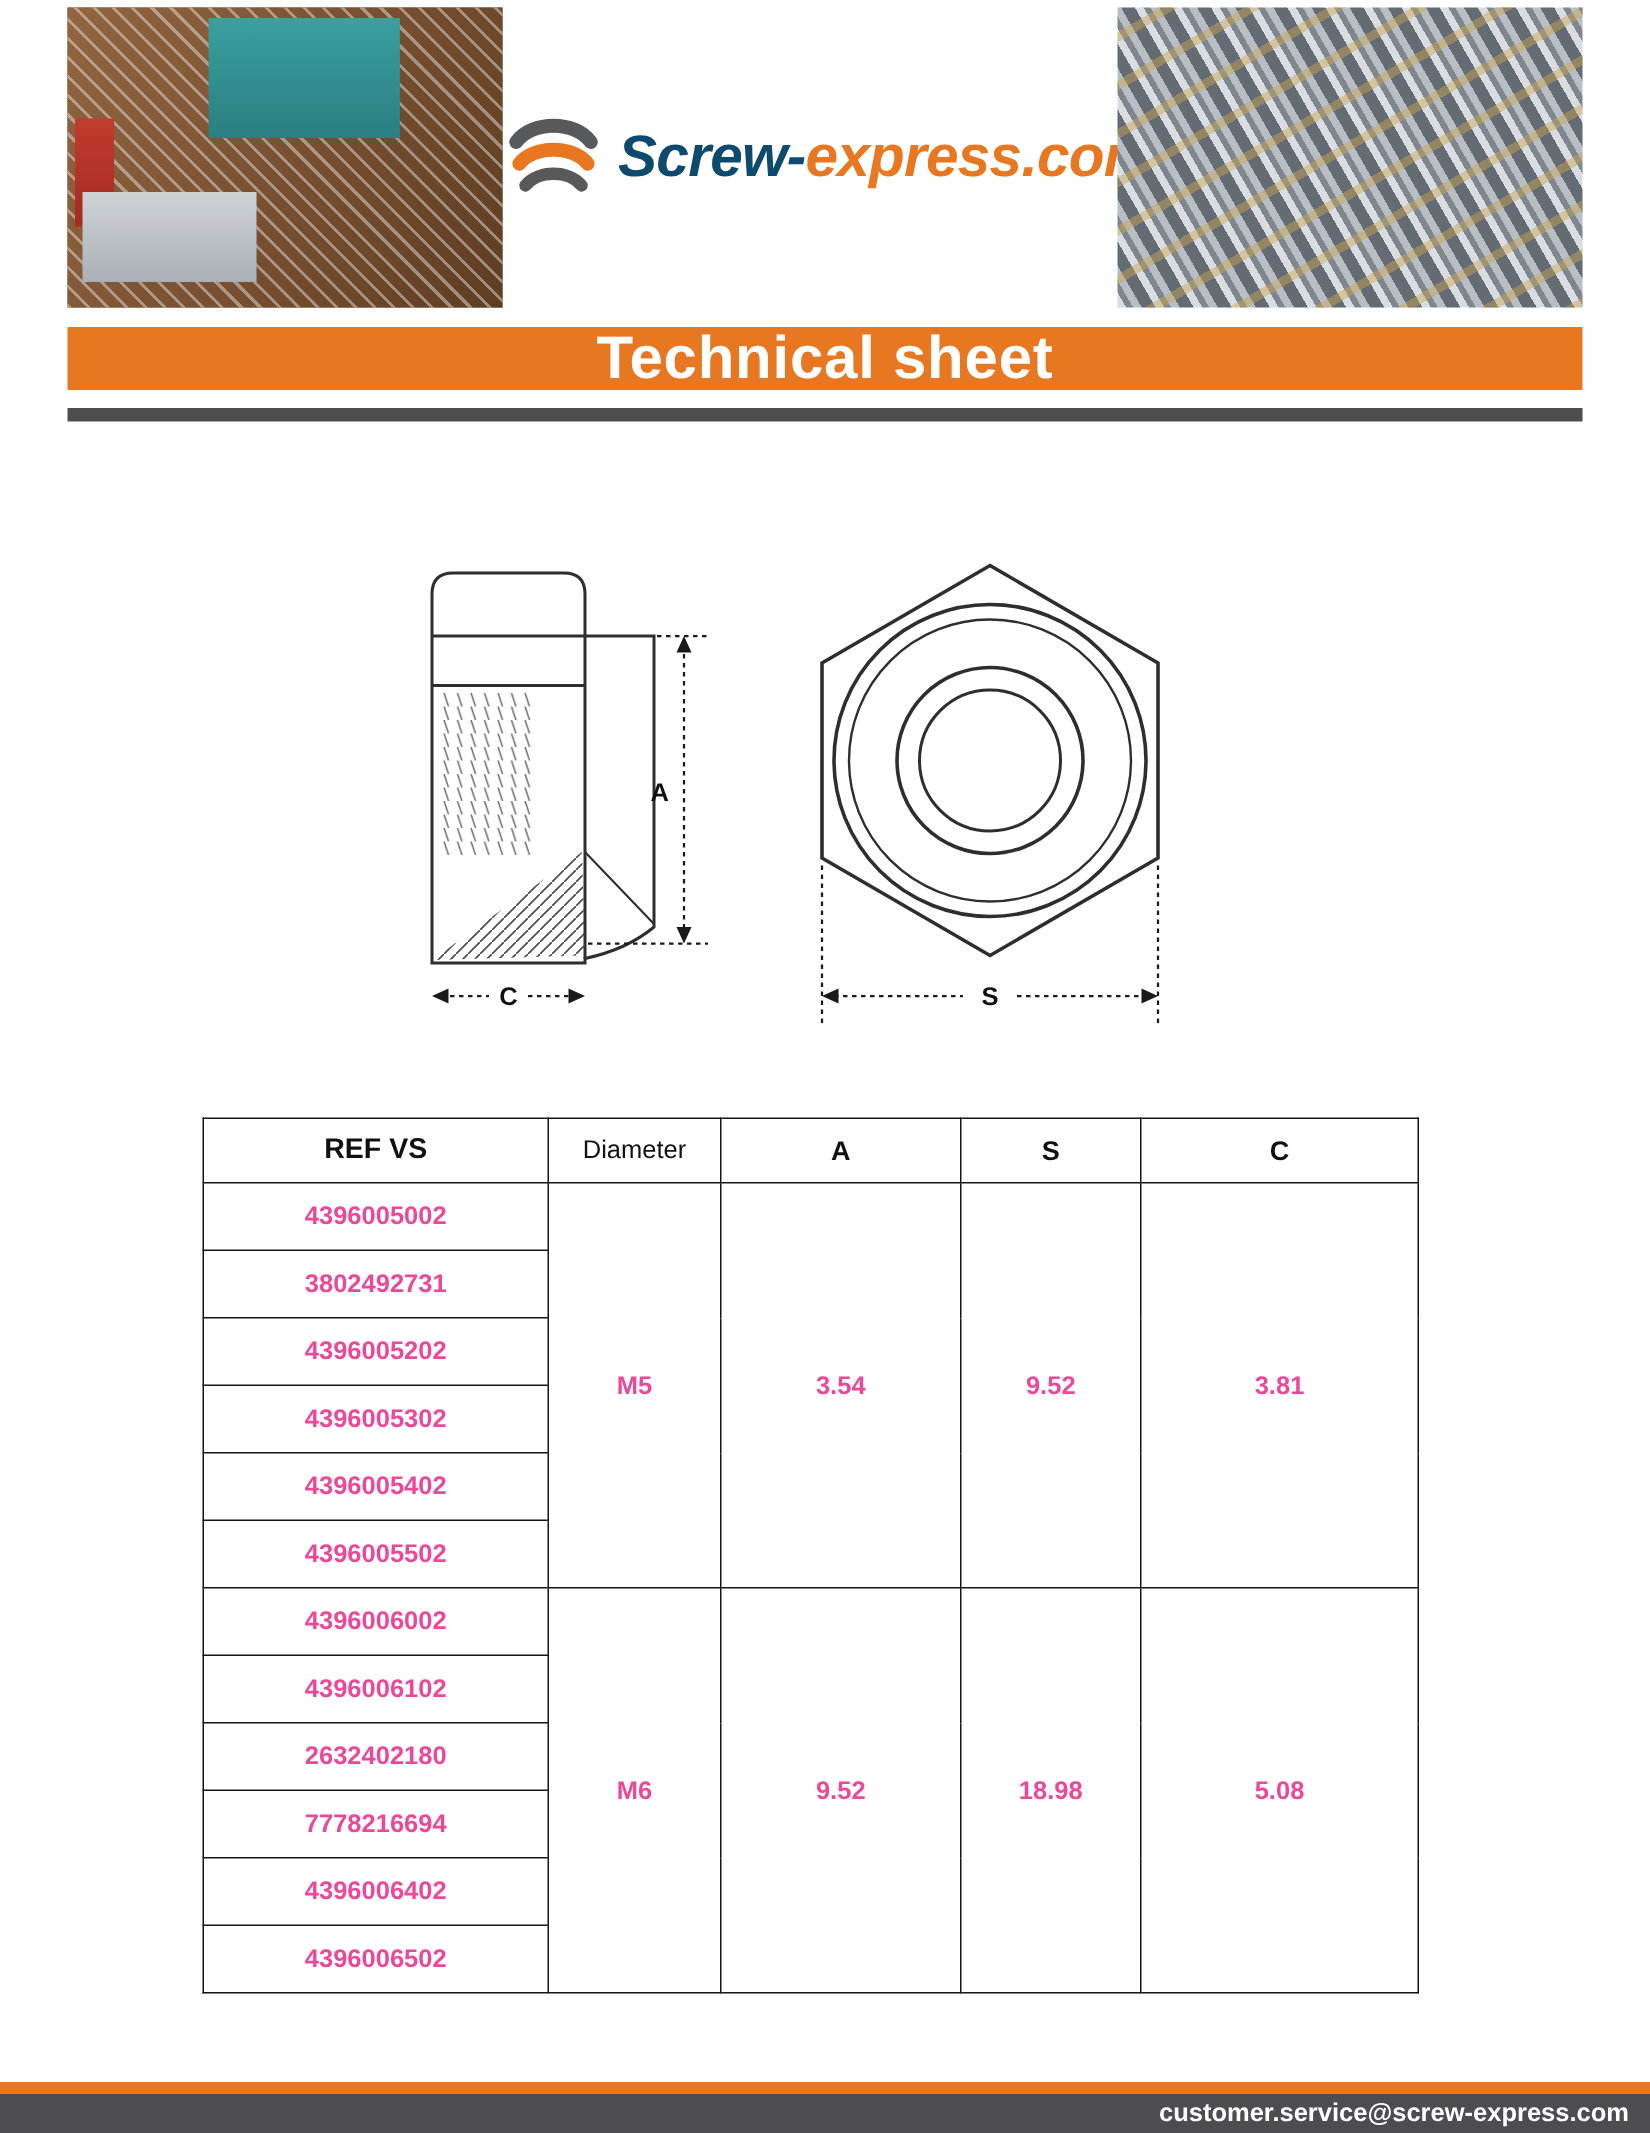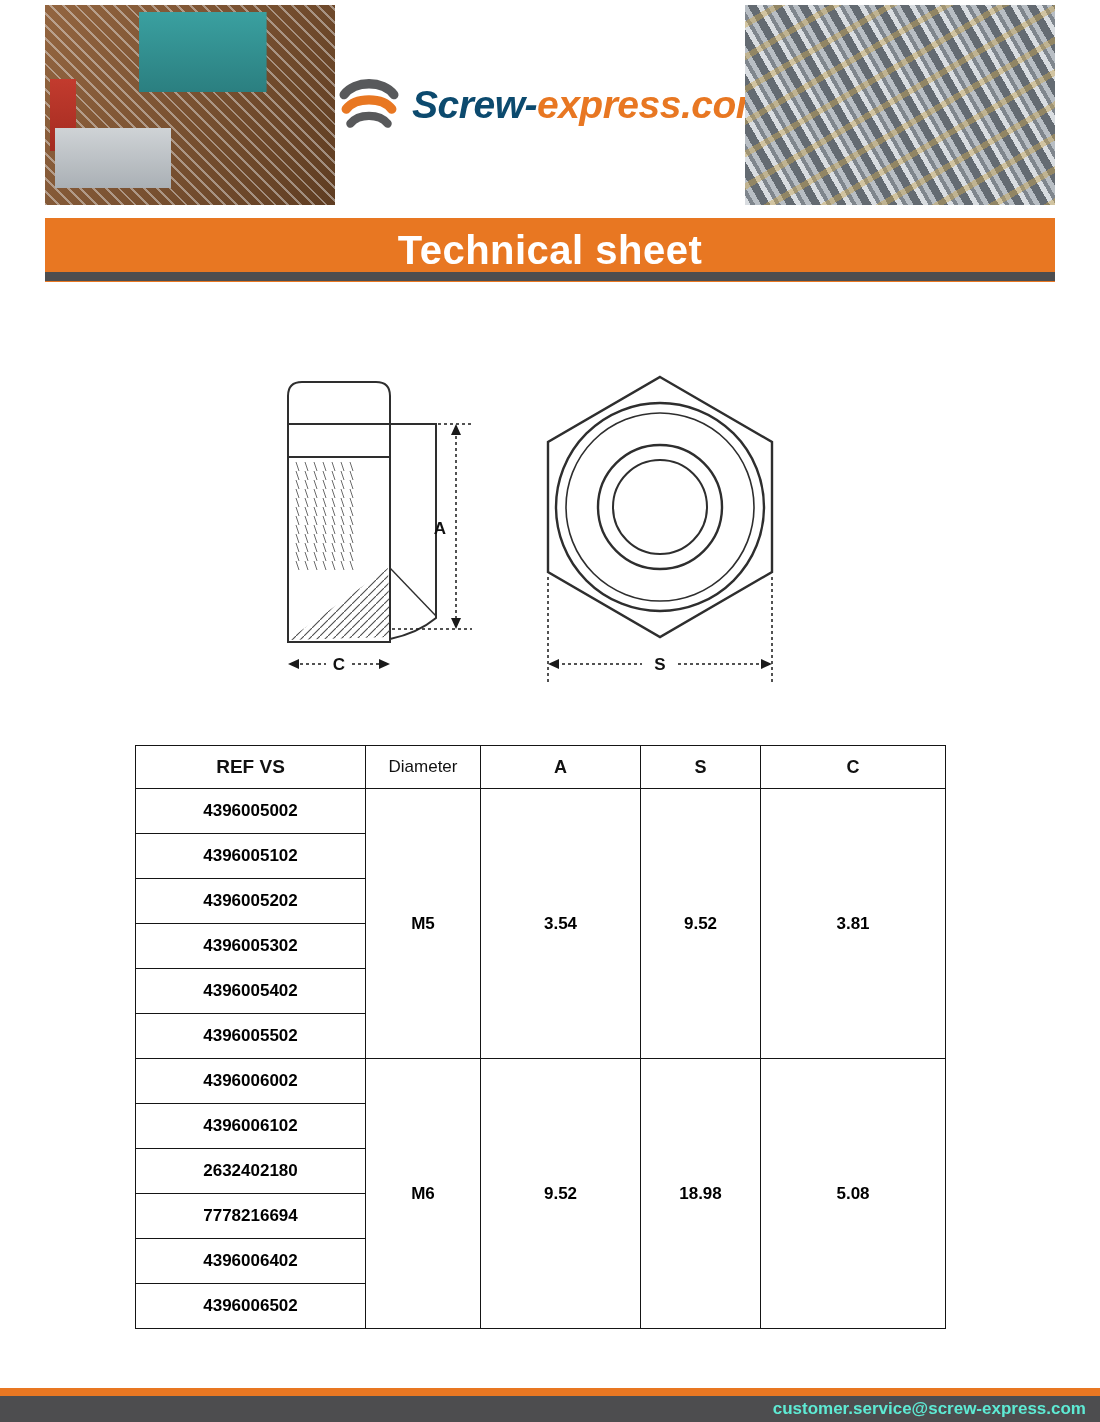--- a/index.html
+++ b/index.html
@@ -34,21 +34,21 @@
   .logo {
     position:absolute; left:362px; top:62px; width:382px; height:86px;
     display:flex; align-items:center; justify-content:center; gap:10px;
   }
   .logo-icon { width:66px; height:58px; flex:0 0 auto; }
   .logo-text { font-size:39px; font-weight:700; white-space:nowrap; letter-spacing:-0.5px; }
   .lg-gray { color:#0c4a6e;font-style:italic; }
   .lg-orange { color:#e87722; font-style:italic; }
 
   .banner {
-    position:absolute; left:45px; top:218px; width:1010px; height:64px;
+    position:absolute; left:45px; top:218px; width:1010px; height:42px;
     background:#e87722; display:flex; align-items:center; justify-content:center;
   }
   .banner span {
     color:#ffffff; font-size:40px; font-weight:800; letter-spacing:0.5px;
   }
   .banner-strip {
     position:absolute; left:45px; top:272px; width:1010px; height:9px;
     background:#4d4d4f;
   }
 
@@ -64,32 +64,32 @@
     position:absolute; left:135px; top:745px; width:810px;
     border-collapse:collapse; table-layout:fixed;
   }
   .spec-table th, .spec-table td {
     border:1.5px solid #151515; text-align:center; vertical-align:middle;
     background:#ffffff;
   }
   .spec-table th { height:40px; font-size:18px; font-weight:700; }
   .spec-table th.th-ref { font-size:19px; }
   .spec-table th.th-dia { font-weight:400; font-size:17px; }
-  .spec-table td { height:42px; font-weight:700; font-size:17px; color:#000000; }
+  .spec-table td { height:42px; font-weight:700; font-size:17px; color:#ec4899; }
 
   
   .footer-orange {
     position:absolute; left:0; bottom:26px; width:100%; height:8px; background:#e87722;
   }
   .footer-bar {
     position:absolute; left:0; bottom:0; width:100%; height:26px; background:#4d4d4f;
     display:flex; align-items:center; justify-content:flex-end;
     box-sizing:border-box; padding-right:14px;
   }
-  .footer-bar span { color:#5eead4; font-weight:700; font-size:17px; }
+  .footer-bar span { color:#ffffff; font-weight:700; font-size:17px; }
 </style>
 </head>
 <body>
 
 <div class="page">
 
   <div class="photo photo-left"></div>
 
   <div class="logo">
     <svg class="logo-icon" viewBox="0 0 60 56" aria-hidden="true">
@@ -182,21 +182,21 @@
     </thead>
     <tbody>
       <tr>
         <td>4396005002</td>
         <td rowspan="6">M5</td>
         <td rowspan="6">3.54</td>
         <td rowspan="6">9.52</td>
         <td rowspan="6">3.81</td>
       </tr>
       <tr>
-          <td>4396005102</td>
+          <td>3802492731</td>
         </tr>
       <tr>
           <td>4396005202</td>
         </tr>
       <tr>
           <td>4396005302</td>
         </tr>
       <tr>
           <td>4396005402</td>
         </tr>

